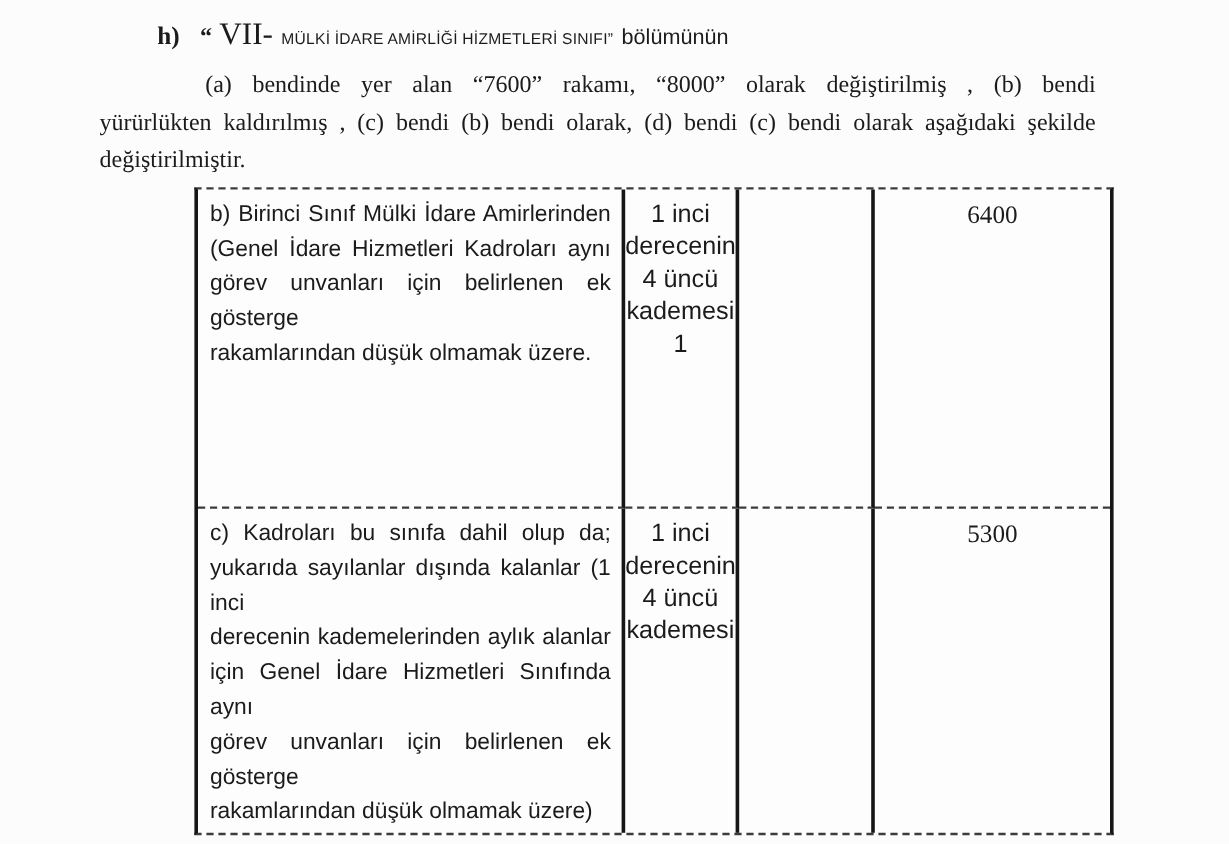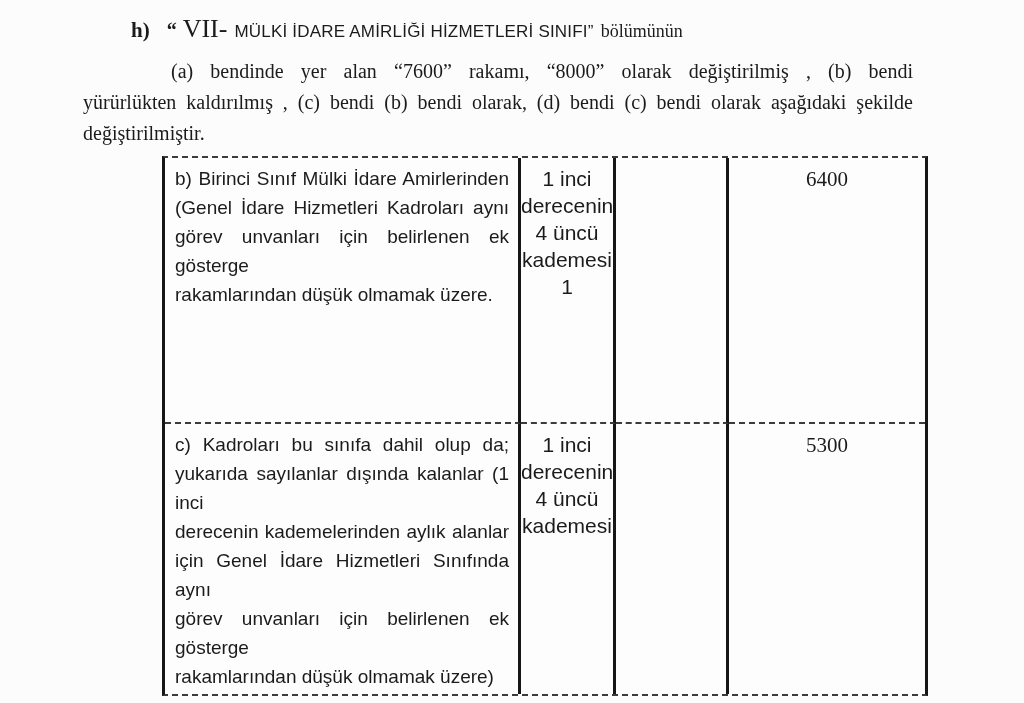--- a/index.html
+++ b/index.html
@@ -6,22 +6,22 @@
   .page {
     position:relative; width:1024px; height:703px;
     background:#fcfcfc; color:#1b1b1b; overflow:hidden;
   }
 
   
   .heading { position:absolute; left:131px; top:14px; white-space:nowrap; }
   .h-letter { font-family:"Liberation Serif", serif; font-weight:bold; font-size:21px; margin-right:17px; }
   .h-quote  { font-family:"Liberation Serif", serif; font-weight:bold; font-size:20px; margin-right:6px; }
   .h-roman  { font-family:"Liberation Serif", serif; font-size:26px; margin-right:7px; }
-  .h-caps   { font-family:"Liberation Sans", sans-serif; font-size:17px; letter-spacing:0.2px; }
-  .h-suffix { font-family:Liberation Serif, serif; font-size:18px; margin-left:7px; }
+  .h-caps   { font-family:"Liberation Sans", sans-serif; font-size:13px; letter-spacing:0.2px; }
+  .h-suffix { font-family:Liberation Sans, sans-serif; font-size:18px; margin-left:7px; }
 
   
   .paragraph {
     position:absolute; left:83px; top:56px; width:830px;
     font-family:"Liberation Serif", serif; font-size:20px; line-height:31px;
   }
   .paragraph .jline:first-child { text-indent:88px; }
 
   .jline { text-align:justify; text-align-last:justify; }
   .jline.last { text-align-last:left; }

